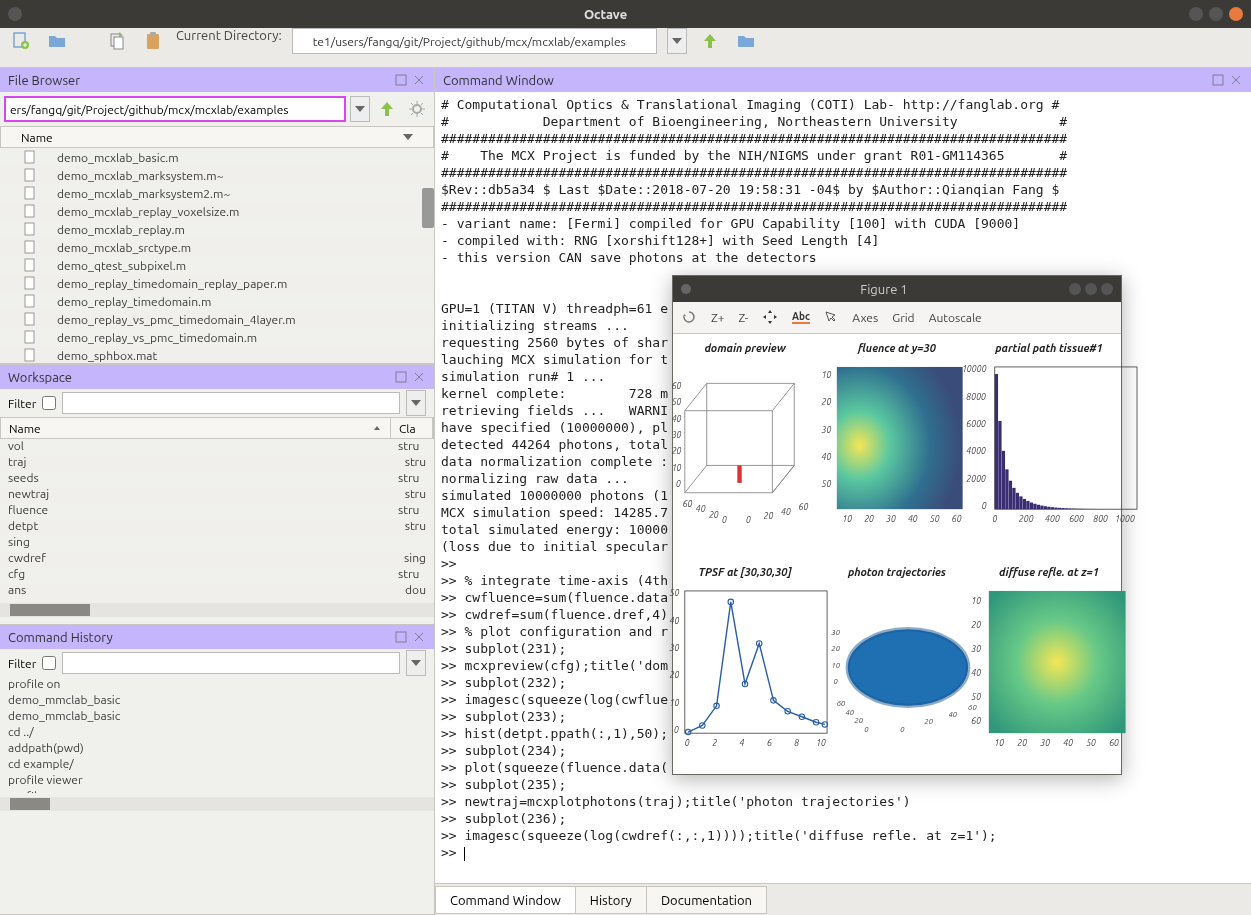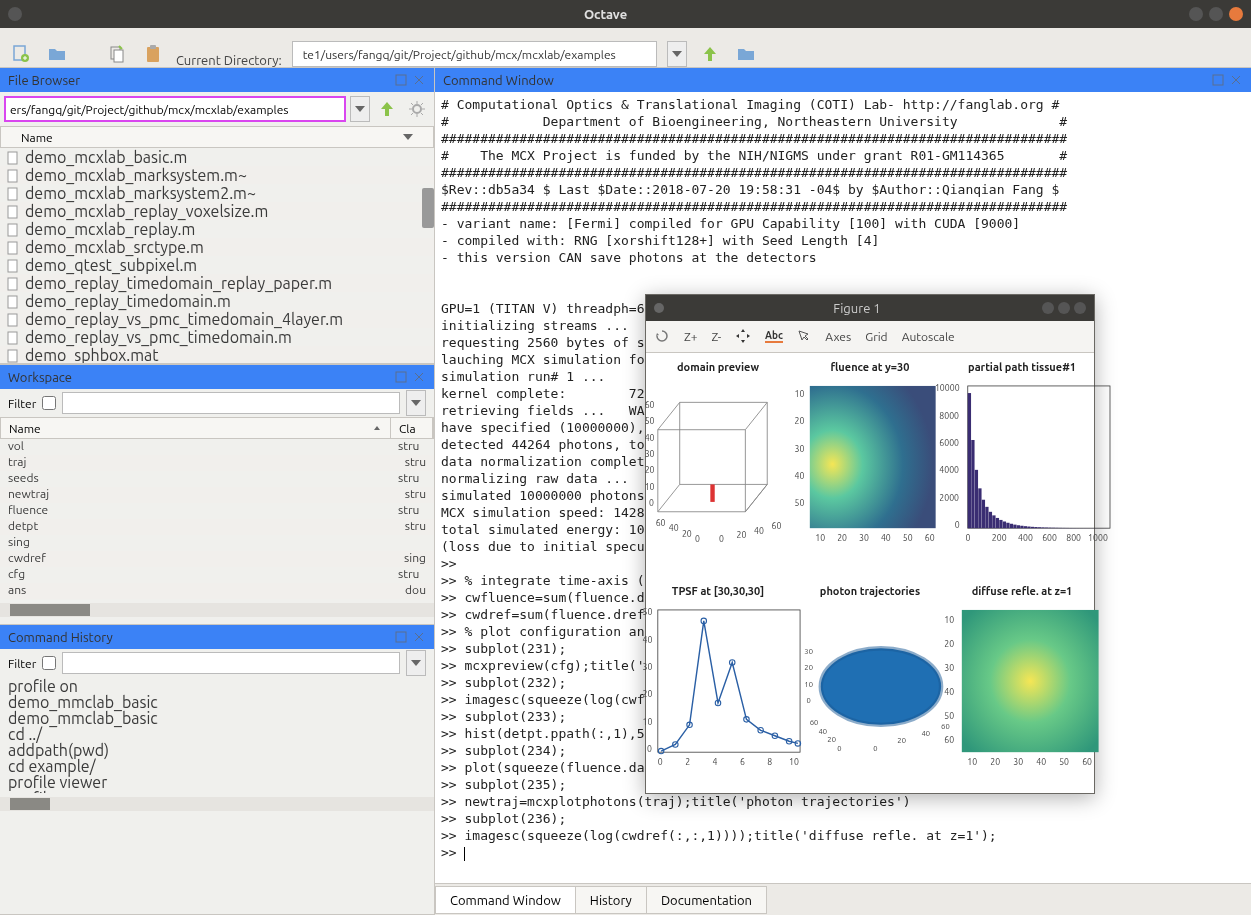--- a/index.html
+++ b/index.html
@@ -2,68 +2,68 @@
 <html><head>
 <meta charset="utf-8">
 <style>
 *{box-sizing:border-box;margin:0;padding:0;font-family:"Ubuntu","Segoe UI",sans-serif;}
 body{background:#f5f5f3;overflow:hidden;width:1251px;height:915px;}
 .window{width:1251px;height:915px;background:#f0f0ed;display:flex;flex-direction:column;}
 .titlebar{height:28px;background:#3b3a37;color:#ddd;display:flex;align-items:center;padding:0 8px;gap:6px;}
 .titlebar .title{flex:1;text-align:center;font-size:13px;font-weight:600;color:#e0e0e0;}
 .wc{width:14px;height:14px;border-radius:50%;background:#555;}
 .wc.close{background:#e77a3d;}
-.toolbar{height:40px;background:#eceae6;display:flex;align-items:flex-end;padding:0 8px;gap:10px;border-bottom:1px solid #c9c6c1;}
+.toolbar{height:40px;background:#eceae6;display:flex;align-items:flex-start;padding:0 8px;gap:10px;border-bottom:1px solid #c9c6c1;}
 .tbtn{width:26px;height:26px;display:flex;align-items:center;justify-content:center;}
 .tbtn svg{width:20px;height:20px;}
 .dirlabel{font-size:13px;color:#444;}
-.dirbox{flex:0 0 365px;height:26px;border:1px solid #bbb;background:#fff;display:flex;align-items:center;padding:0 10px;font-size:12px;color:#333;}
+.dirbox{flex:0 0 365px;height:26px;border:1px solid #bbb;background:#fff;display:flex;align-items:center;padding:0 20px;font-size:12px;color:#333;}
 .drop{width:20px;height:26px;border:1px solid #bbb;background:#eee;display:flex;align-items:center;justify-content:center;}
 .main{flex:1;display:flex;min-height:0;}
 .left{width:435px;display:flex;flex-direction:column;border-right:1px solid #c9c6c1;}
 .right{flex:1;display:flex;flex-direction:column;min-width:0;}
 .panel{display:flex;flex-direction:column;border-bottom:1px solid #c9c6c1;}
-.phead{height:24px;display:flex;align-items:center;padding:0 8px;font-size:13px;color:#333;background:#3b82f6;}
+.phead{height:24px;display:flex;align-items:center;padding:0 8px;font-size:13px;color:#333;background:#c4b5fd;}
 .phead .spacer{flex:1;}
 .picon{width:14px;height:14px;margin-left:4px;opacity:0.7;}
 .fb-path{display:flex;align-items:center;padding:4px;gap:4px;}
 .fb-path input{flex:1;height:26px;border:2px solid #d946ef;padding:0 4px;font-size:12px;}
 .listcol{height:22px;display:flex;align-items:center;padding:0 20px;font-size:12px;border:1px solid #c9c6c1;background:#f7f6f3;}
 .listcol .spacer{flex:1;}
 .filelist{height:216px;overflow:hidden;position:relative;border-bottom:1px solid #c9c6c1;}
-.filelist .row{height:18px;display:flex;align-items:center;padding:0 6px;font-size:16px;color:#3a3a3a;gap:5px;}
+.filelist .row{height:18px;display:flex;align-items:center;padding:0 23px;font-size:12px;color:#3a3a3a;gap:20px;}
 .filelist .row.sel{background:#d6d3ce;}
 .filelist .row.alt{background:#f1efec;}
 .ficon{width:14px;height:14px;display:inline-block;}
 .ficon svg{width:14px;height:14px;}
 .scrollhint{position:absolute;right:0;top:40px;width:12px;height:40px;background:#999;border-radius:2px;}
 .filterrow{height:28px;display:flex;align-items:center;padding:0 8px;gap:6px;font-size:12px;border-bottom:0;}
 .filterrow input[type=text]{flex:1;height:22px;border:1px solid #bbb;}
 .filterrow input[type=checkbox]{width:14px;height:14px;}
 .wstable{flex:1;overflow:hidden;position:relative;}
 .wstable .hdr{height:22px;display:flex;border:1px solid #c9c6c1;background:#f7f6f3;font-size:12px;}
 .wstable .hdr div{padding:0 8px;display:flex;align-items:center;border-right:1px solid #c9c6c1;}
 .wstable .body .row{height:16px;display:flex;font-size:12px;color:#3a3a3a;}
 .wstable .body .row div{padding:0 8px;}
 .wstable .body .row.alt{background:#f1efec;gap:44px;}
 .scrollh{height:14px;background:#e6e4e0;position:relative;margin-top:4px;}
 .scrollh .thumb{position:absolute;left:10px;top:1px;width:80px;height:12px;background:#8a8984;}
-.histpanel .list{height:116px;overflow:hidden;font-size:16px;}
+.histpanel .list{height:116px;overflow:hidden;font-size:12px;}
 .histpanel .list .row{height:16px;padding:0 8px;color:#3a3a3a;}
 .cmdwin{flex:1;background:#fff;padding:4px 6px;font-family:"DejaVu Sans Mono",monospace;font-size:13px;color:#222;white-space:pre;overflow:hidden;line-height:17px;position:relative;}
 .cmdwin .cursor{display:inline-block;width:1px;height:14px;background:#000;vertical-align:middle;}
 .tabs{height:32px;display:flex;align-items:center;border-top:1px solid #c9c6c1;background:#eceae6;}
 .tabs .tab{padding:6px 14px;border:1px solid #c9c6c1;font-size:13px;background:#f7f6f3;margin-right:-1px;}
 .tabs .tab.active{background:#fff;}
-.figwin{position:absolute;left:645px;top:275px;width:450px;height:500px;background:#f5f4f2;border:1px solid #6a6863;box-shadow:0 4px 20px rgba(0,0,0,0.3);display:flex;flex-direction:column;margin-top:19px;}
+.figwin{position:absolute;left:672px;top:275px;width:450px;height:500px;background:#f5f4f2;border:1px solid #6a6863;box-shadow:0 4px 20px rgba(0,0,0,0.3);display:flex;flex-direction:column;}
 .figwin .ftitle{height:26px;background:#3b3a37;color:#ccc;display:flex;align-items:center;padding:0 8px;font-size:13px;}
 .figwin .ftitle .spacer{flex:1;}
 .figtool{height:32px;display:flex;align-items:center;padding:0 8px;gap:14px;font-size:12px;border-bottom:1px solid #c9c6c1;}
 .figtool .t{color:#444;}
-.figbody{flex:1;background:#fff;display:grid;grid-template-columns:1fr 1fr 1fr;grid-template-rows:1fr 1fr;padding:8px;gap:24px;}
+.figbody{flex:1;background:#fff;display:grid;grid-template-columns:1fr 1fr 1fr;grid-template-rows:1fr 1fr;padding:8px;gap:24px;font-style:italic;}
 .sub{display:flex;flex-direction:column;align-items:center;}
 .sub .stitle{font-size:11px;font-weight:600;color:#222;margin-bottom:2px;}
 .sub svg{flex:1;}
 .triangle{width:0;height:0;border-left:5px solid transparent;border-right:5px solid transparent;border-top:6px solid #666;}
 </style>
 </head>
 <body>
 
 <div class="window">
 

